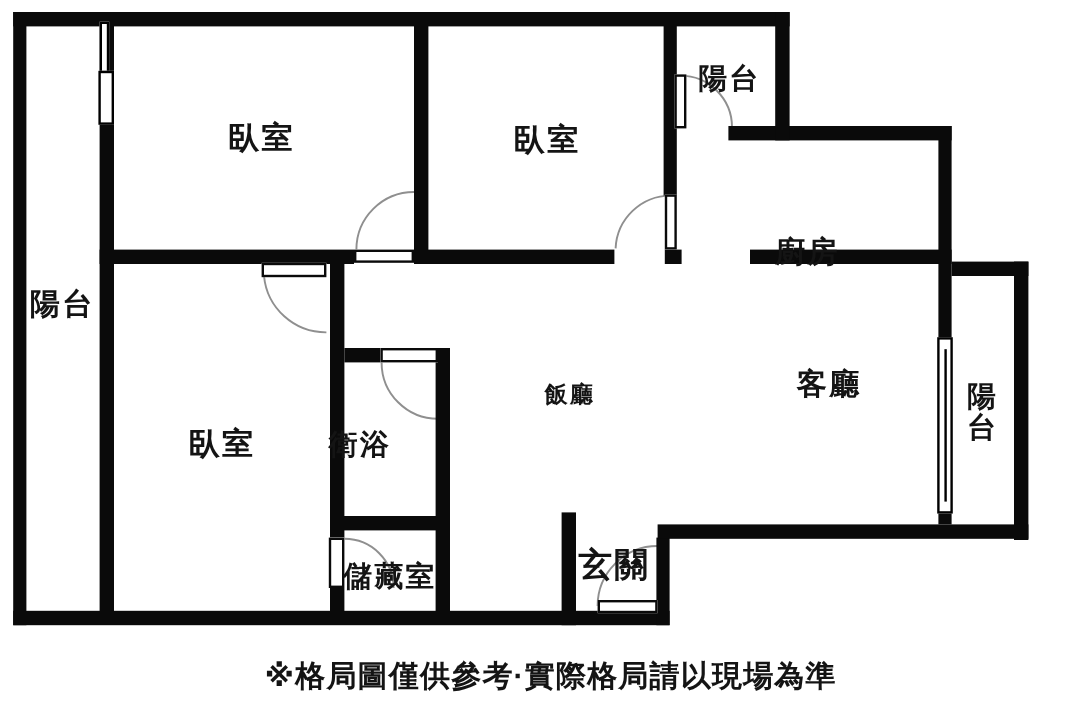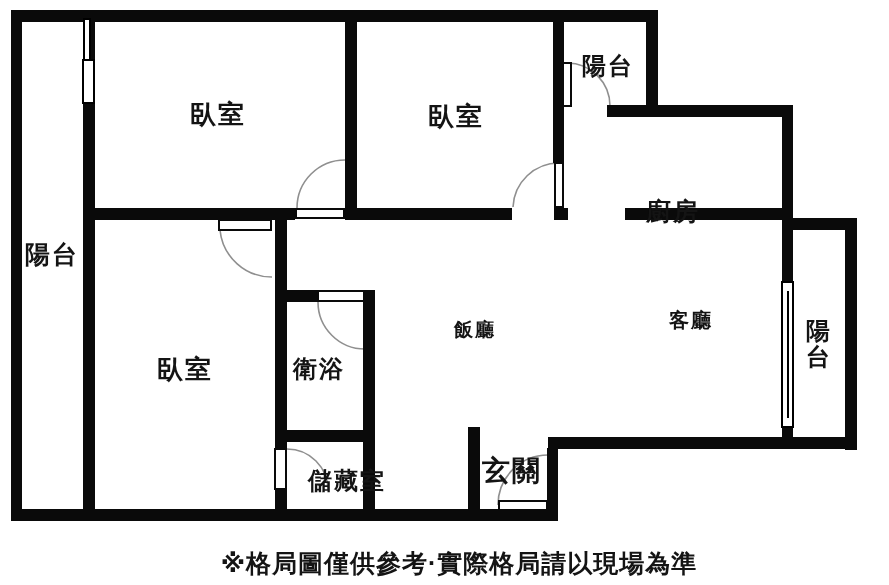--- a/index.html
+++ b/index.html
@@ -75,20 +75,20 @@
       <div class="leaf" style="left: 274px; top: 448px; width: 13px; height: 42px;"></div>
       <div class="leaf" style="left: 498px; top: 500px; width: 50px; height: 11px;"></div>
       <div class="label" style="left: 218px; top: 114px; font-size: 26px;">臥室</div>
       <div class="label" style="left: 456px; top: 116px; font-size: 26px;">臥室</div>
       <div class="label" style="left: 185px; top: 369px; font-size: 26px;">臥室</div>
       <div class="label" style="left: 52px; top: 254px; font-size: 25px;">陽台</div>
       <div class="label" style="left: 608px; top: 66px; font-size: 24px;">陽台</div>
       <div class="label" style="left: 819px; top: 344px; font-size: 24px;">陽
 台</div>
       <div class="label" style="left: 673px; top: 171px; font-size: 25px; margin-top: 40px;">廚房</div>
-      <div class="label" style="left: 691px; top: 321px; font-size: 20px;">客廳</div>
+      <div class="label" style="left: 691px; top: 321px; font-size: 25px;">客廳</div>
       <div class="label" style="left: 475px; top: 330px; font-size: 19px;">飯廳</div>
-      <div class="label" style="left: 319px; top: 371px; font-size: 24px; font-family: Liberation Mono, monospace;">衛浴</div>
-      <div class="label" style="left: 325px; top: 481px; font-size: 24px; margin-left: 22px;">儲藏室</div>
+      <div class="label" style="left: 300px; top: 371px; font-size: 24px;">衛浴</div>
+      <div class="label" style="left: 325px; top: 481px; font-size: 24px;">儲藏室</div>
       <div class="label" style="left: 512px; top: 471px; font-size: 28px;">玄關</div>
     </div>
   <div class="caption" style="left: 459px; top: 563px;">※格局圖僅供參考·實際格局請以現場為準</div>
 </div>
 
 </body></html>

